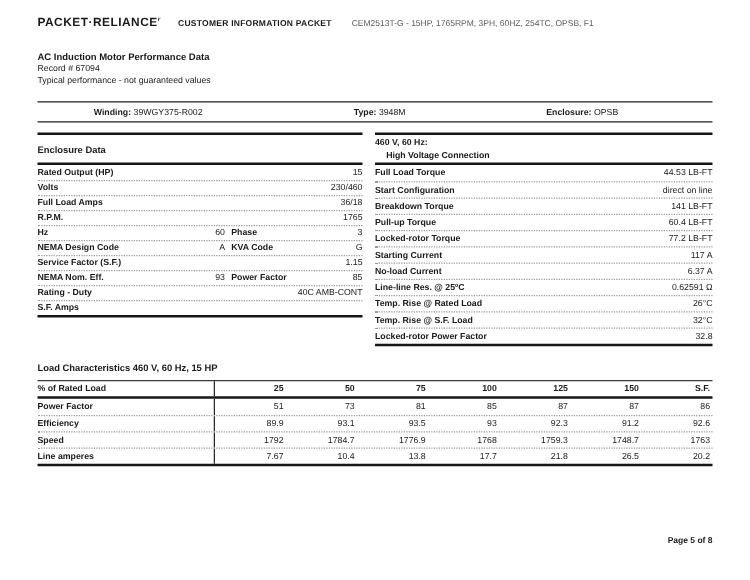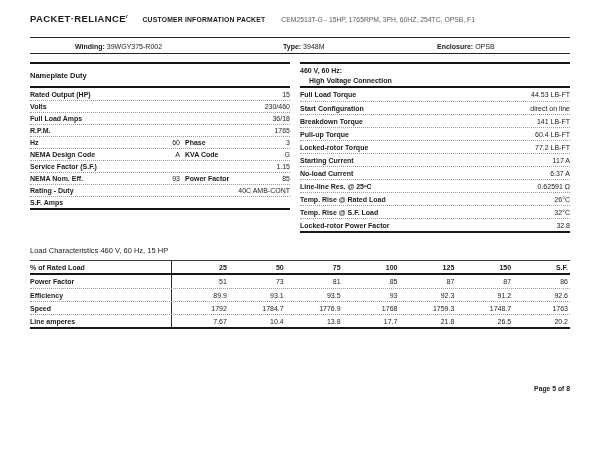--- a/index.html
+++ b/index.html
@@ -46,21 +46,21 @@
   .cap-l2 { padding-left:9px; }
   .np-row { display:flex; align-items:center; font-size:7px; white-space:nowrap; }
   .tbl-left  .np-row { height:12px; }
   .tbl-right .np-row { height:13px; }
   .np-row + .np-row { border-top:1px dotted #9a9a9a; }
   .np-left { flex:0 0 150px; display:flex; justify-content:space-between; }
   .npml { padding-left:5px; }
   .np-val { flex:1; text-align:right; }
 
   
-  .lc-heading { margin-top:13px; font-size:7.5px; font-weight:normal; }
+  .lc-heading { margin-top:13px; font-size:7.5px; font-weight:bold; }
   .lc-table { margin-top:5px; border-top:1px solid #3a3a3a; border-bottom:2px solid #161616; }
   .lc-row { display:flex; align-items:center; font-size:7px; height:13px; }
   .lc-row.lc-head { height:14px; border-bottom:2px solid #161616; }
   .lc-body .lc-row + .lc-row { border-top:1px dotted #9a9a9a; }
   .lc-label { flex:0 0 142px; border-right:1px solid #2a2a2a; align-self:stretch; display:flex; align-items:center; }
   .lc-cell { flex:1; text-align:right; padding-right:2px; }
 
   
   .footer { margin-top:56px; text-align:right; font-size:6.8px; font-weight:bold; }
 </style>
@@ -68,31 +68,36 @@
 <body>
 
 <div class="page">
 
   <div class="hdr">
     <div class="logo"><span>PACKET</span><span>·</span><span class="rel">RELIANCE</span><span class="mark">r</span></div>
     <div class="doc-type">CUSTOMER INFORMATION PACKET</div>
     <div class="model-spec">CEM2513T-G - 15HP, 1765RPM, 3PH, 60HZ, 254TC, OPSB, F1</div>
   </div>
 
+  <div class="title-block">
+    <div class="doc-title">AC Induction Motor Performance Data</div>
+    <div class="doc-sub">Record # 67094</div>
+    <div class="doc-sub">Typical performance - not guaranteed values</div>
+  </div>
 
   <div class="winding-bar">
     <div class="seg seg-winding"><span class="b">Winding:</span> <span>39WGY375-R002</span></div>
     <div class="seg seg-type"><span class="b">Type:</span> <span>3948M</span></div>
     <div class="seg seg-enclosure"><span class="b">Enclosure:</span> <span>OPSB</span></div>
   </div>
 
   <div class="cols">
 
     <div class="tbl tbl-left">
-      <div class="tbl-cap">Nameplate Duty</div>
+      <div class="tbl-cap">Enclosure Data</div>
 
       <div class="np-row">
         <div class="np-left">
             <span class="b">Rated Output (HP)</span>
             <span></span>
           </div>
         <span class="b npml"></span>
         <span class="np-val">15</span>
       </div>
       <div class="np-row">

